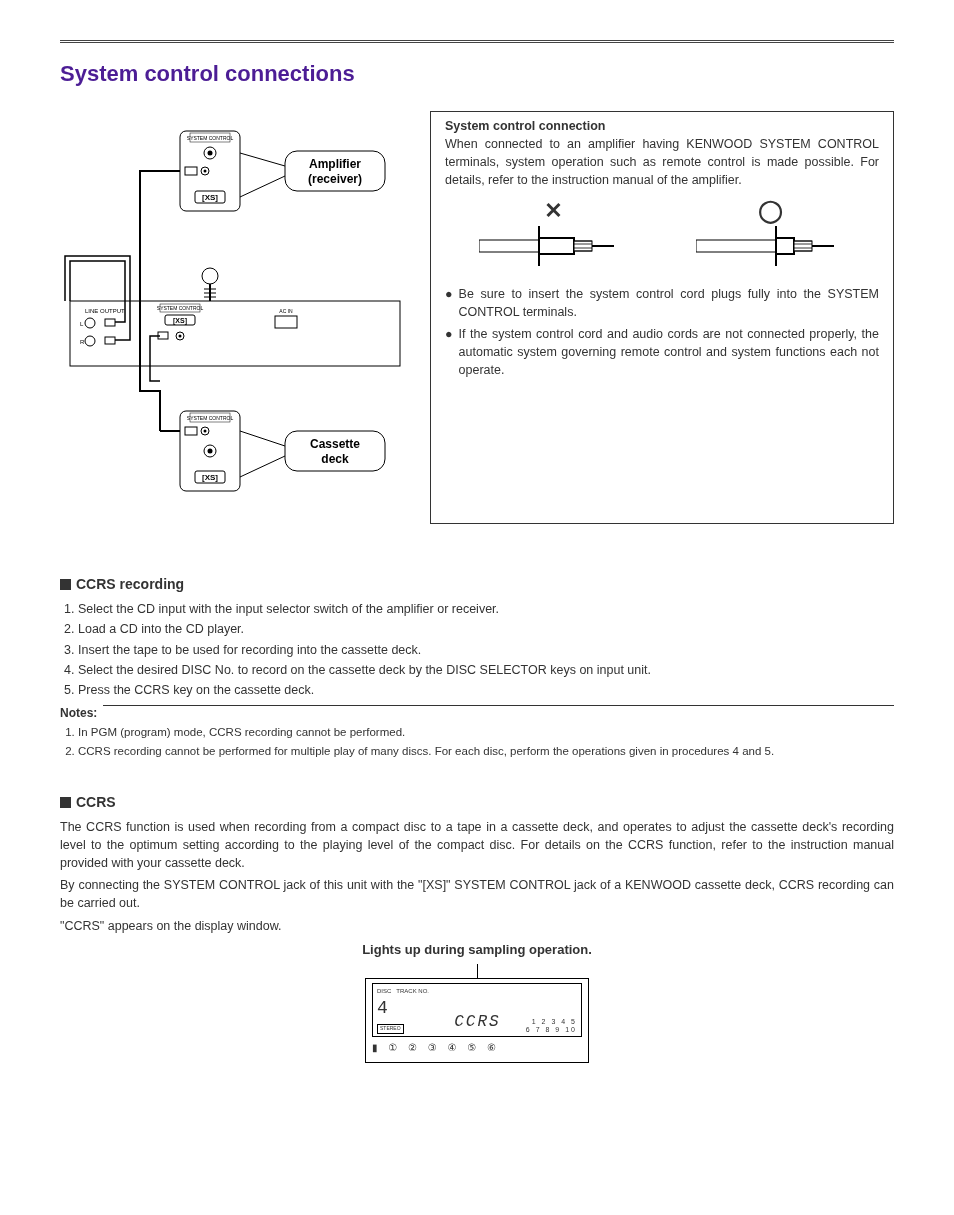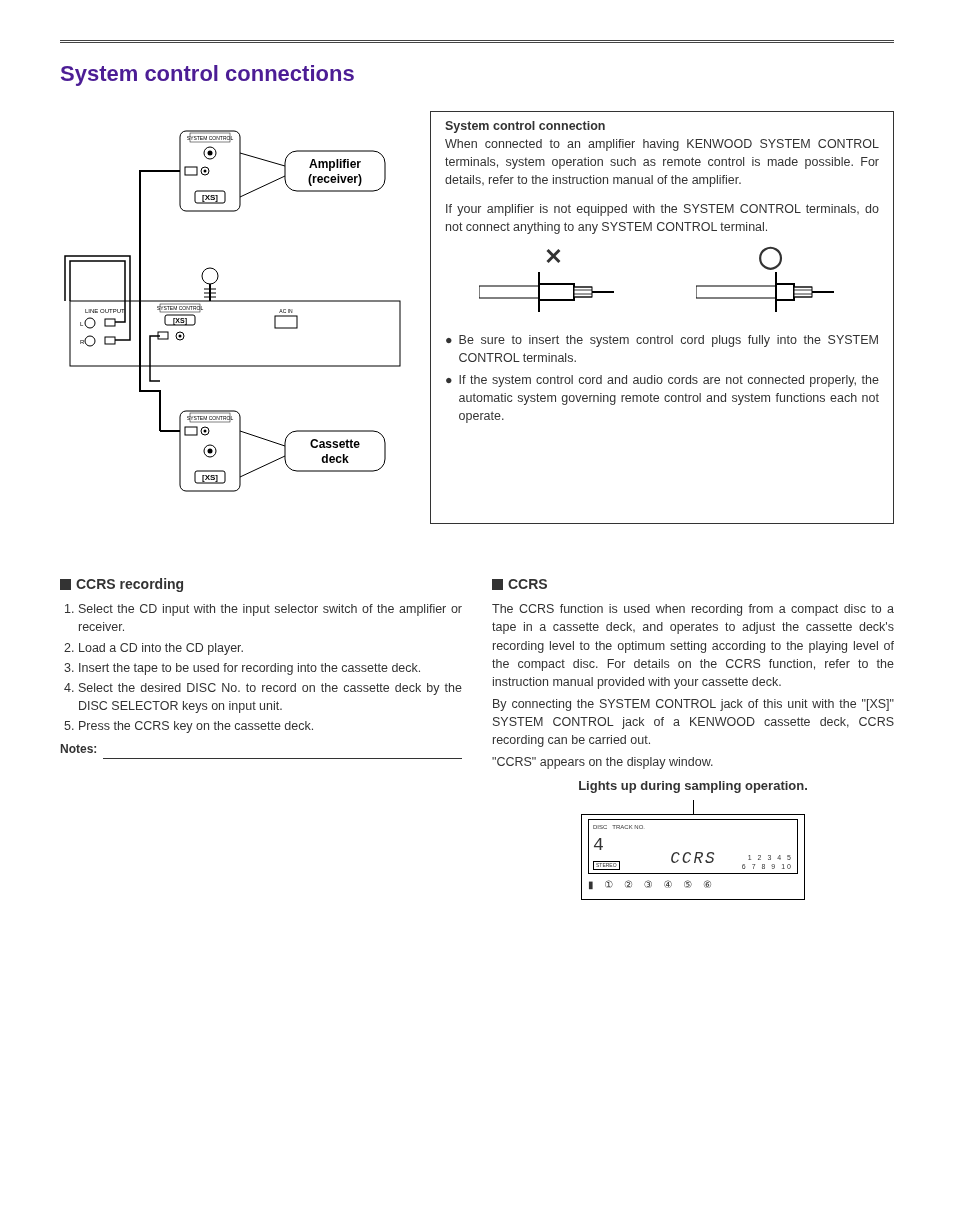--- a/index.html
+++ b/index.html
@@ -45,28 +45,29 @@
   .plug-cell { text-align:center; }
   .mark { font-size: 22px; font-weight:bold; line-height:1; margin-bottom:4px; }
   .plug-svg { width: 150px; height: 40px; }
   .diagram-svg { width: 350px; height: 400px; }
 
   
   .lower {
     display:flex;
     gap: 30px;
     margin-top: 50px;
+    flex-direction: column;
   }
   .lower-col { flex:1; font-size:12.5px; line-height:1.45; }
   .sec-head { font-weight:bold; font-size:14px; margin-bottom:6px; }
   .sq { display:inline-block; width:11px; height:11px; background:#333; margin-right:5px; vertical-align:-1px; }
   ol.steps { margin:0 0 6px 0; padding-left: 18px; text-align:justify; }
   ol.steps li { margin-bottom: 2px; }
   .notes-head { font-weight:bold; font-size:12px; }
-  .notes-rule { display:flex; align-items:flex-end; gap:6px; margin-top:4px; }
+  .notes-rule { display:flex; align-items:flex-start; gap:6px; margin-top:4px; }
   .notes-rule hr { flex:1; border:none; border-top:1px solid #333; margin:0; }
   .notes-list { margin:2px 0 0 0; padding-left:18px; font-size:11.5px; text-align:justify; }
   .notes-list li { margin-bottom:2px; }
   .ccrs-para { text-align:justify; margin:0 0 4px 0; }
   .caption { text-align:center; font-weight:bold; font-size:13px; margin:6px 0 4px 0; }
   .display-box {
     width: 210px;
     margin: 0 auto;
     border:1px solid #000;
     padding: 4px 6px 6px 6px;
@@ -156,21 +157,20 @@
       <path d="M100 50 L80 50 L80 270 L100 270 L100 310" fill="none" stroke="#000" stroke-width="2"></path>
       <path d="M100 215 L90 215 L90 260 L100 260" fill="none" stroke="#000" stroke-width="1.5"></path>
       <path d="M55 201 L65 201 L65 140 L10 140 L10 180" fill="none" stroke="#000" stroke-width="1.5"></path>
       <path d="M55 219 L70 219 L70 135 L5 135 L5 180" fill="none" stroke="#000" stroke-width="1.5"></path>
     </svg>
   </div>
 
   <div class="info-col">
     <p><strong class="sub">System control connection</strong><br>
     <span>When connected to an amplifier having KENWOOD SYSTEM CONTROL terminals, system operation such as remote control is made possible. For details, refer to the instruction manual of the amplifier.</span></p>
-    <p>If your amplifier is not equipped with the SYSTEM CONTROL terminals, do not connect anything to any SYSTEM CONTROL terminal.</p>
 
     <div class="plug-row">
       <div class="plug-cell">
         <div class="mark">✕</div>
         <svg class="plug-svg" viewBox="0 0 150 40">
           <line x1="60" y1="0" x2="60" y2="40" stroke="#000" stroke-width="2"></line>
           <rect x="0" y="14" width="60" height="12" fill="#fff" stroke="#000"></rect>
           <rect x="60" y="12" width="35" height="16" fill="#fff" stroke="#000" stroke-width="2"></rect>
           <rect x="95" y="15" width="18" height="10" fill="#fff" stroke="#000"></rect>
           <path d="M95 15 L113 15 M95 18 L113 18 M95 22 L113 22 M95 25 L113 25" stroke="#000" stroke-width="0.8"></path>
@@ -208,20 +208,24 @@
       <li>Select the CD input with the input selector switch of the amplifier or receiver.</li>
       <li>Load a CD into the CD player.</li>
       <li>Insert the tape to be used for recording into the cassette deck.</li>
       <li>Select the desired DISC No. to record on the cassette deck by the DISC SELECTOR keys on input unit.</li>
       <li>Press the CCRS key on the cassette deck.</li>
     </ol>
     <div class="notes-rule">
       <span class="notes-head">Notes:</span>
       <hr>
     </div>
+    <ol class="notes-list">
+      <li>In PGM (program) mode, CCRS recording cannot be performed.</li>
+      <li>CCRS recording cannot be performed for multiple play of many discs. For each disc, perform the operations given in procedures 4 and 5.</li>
+    </ol>
   </div>
 
   <div class="lower-col">
     <div class="sec-head"><span class="sq"></span><span>CCRS</span></div>
     <p class="ccrs-para">The CCRS function is used when recording from a compact disc to a tape in a cassette deck, and operates to adjust the cassette deck's recording level to the optimum setting according to the playing level of the compact disc. For details on the CCRS function, refer to the instruction manual provided with your cassette deck.</p>
     <p class="ccrs-para">By connecting the SYSTEM CONTROL jack of this unit with the "[XS]" SYSTEM CONTROL jack of a KENWOOD cassette deck, CCRS recording can be carried out.</p>
     <p class="ccrs-para">"CCRS" appears on the display window.</p>
     <div class="caption">Lights up during sampling operation.</div>
     <div class="pointer-line"></div>
     <div class="display-box">

